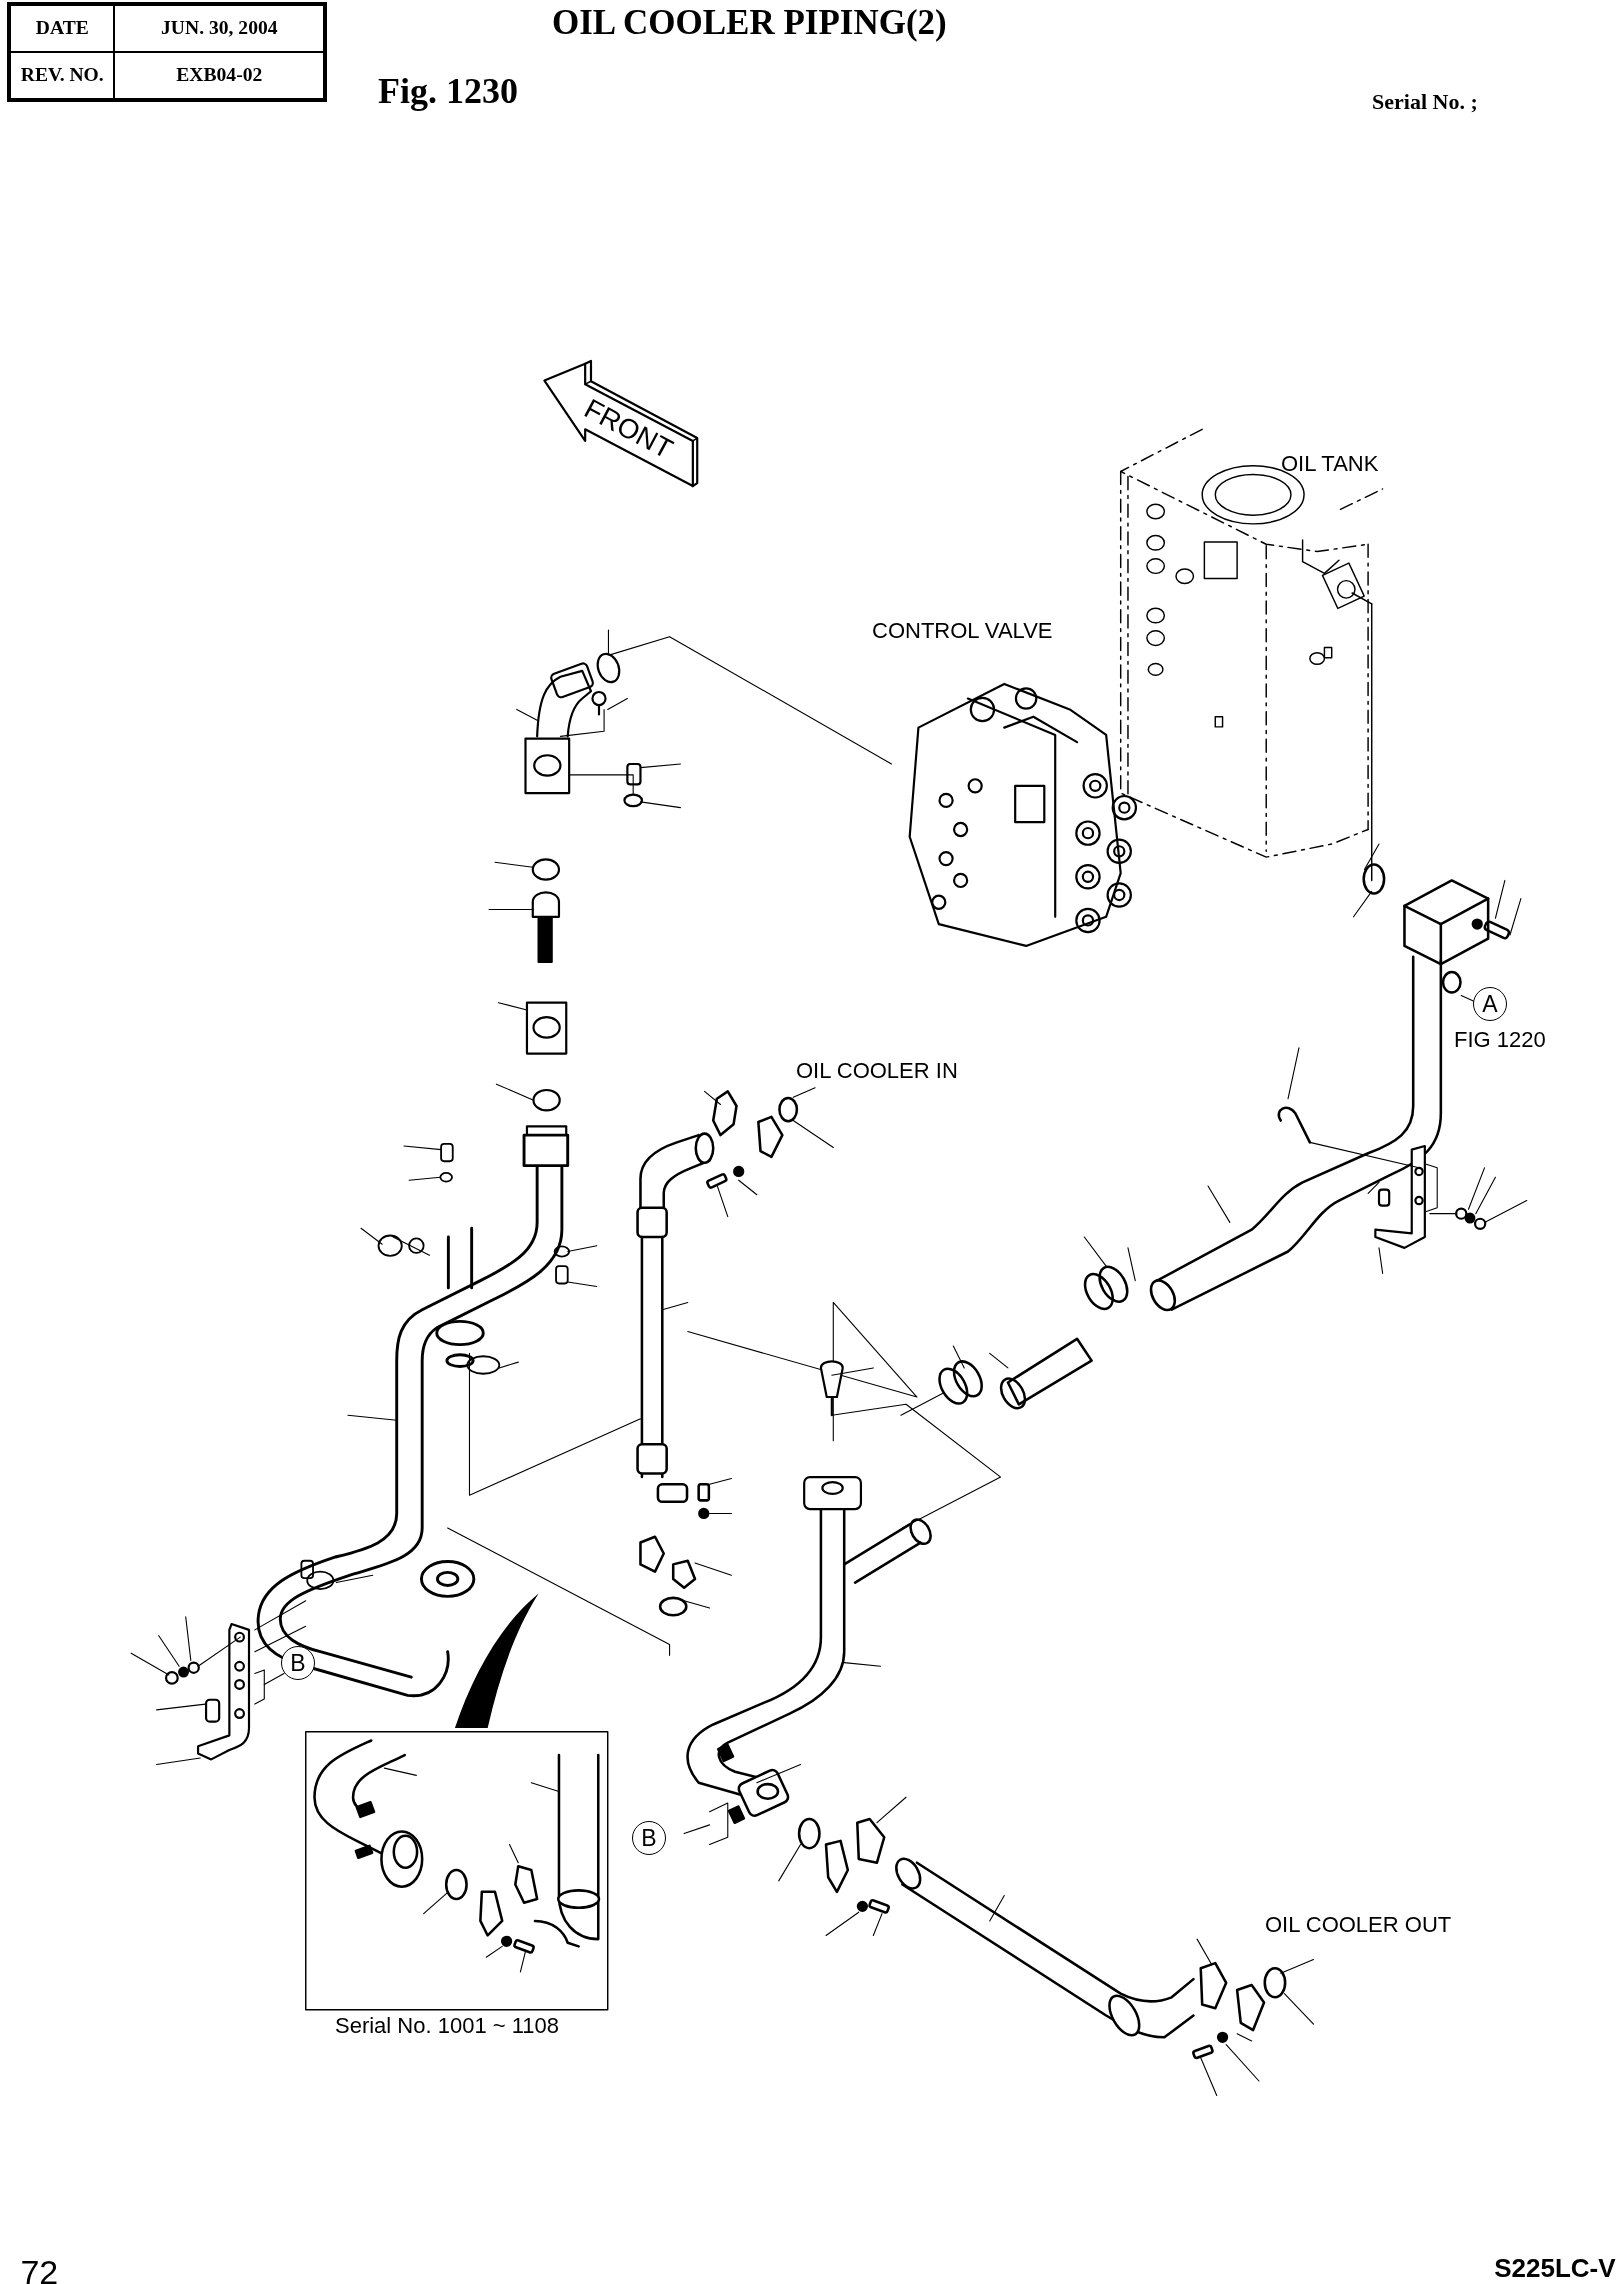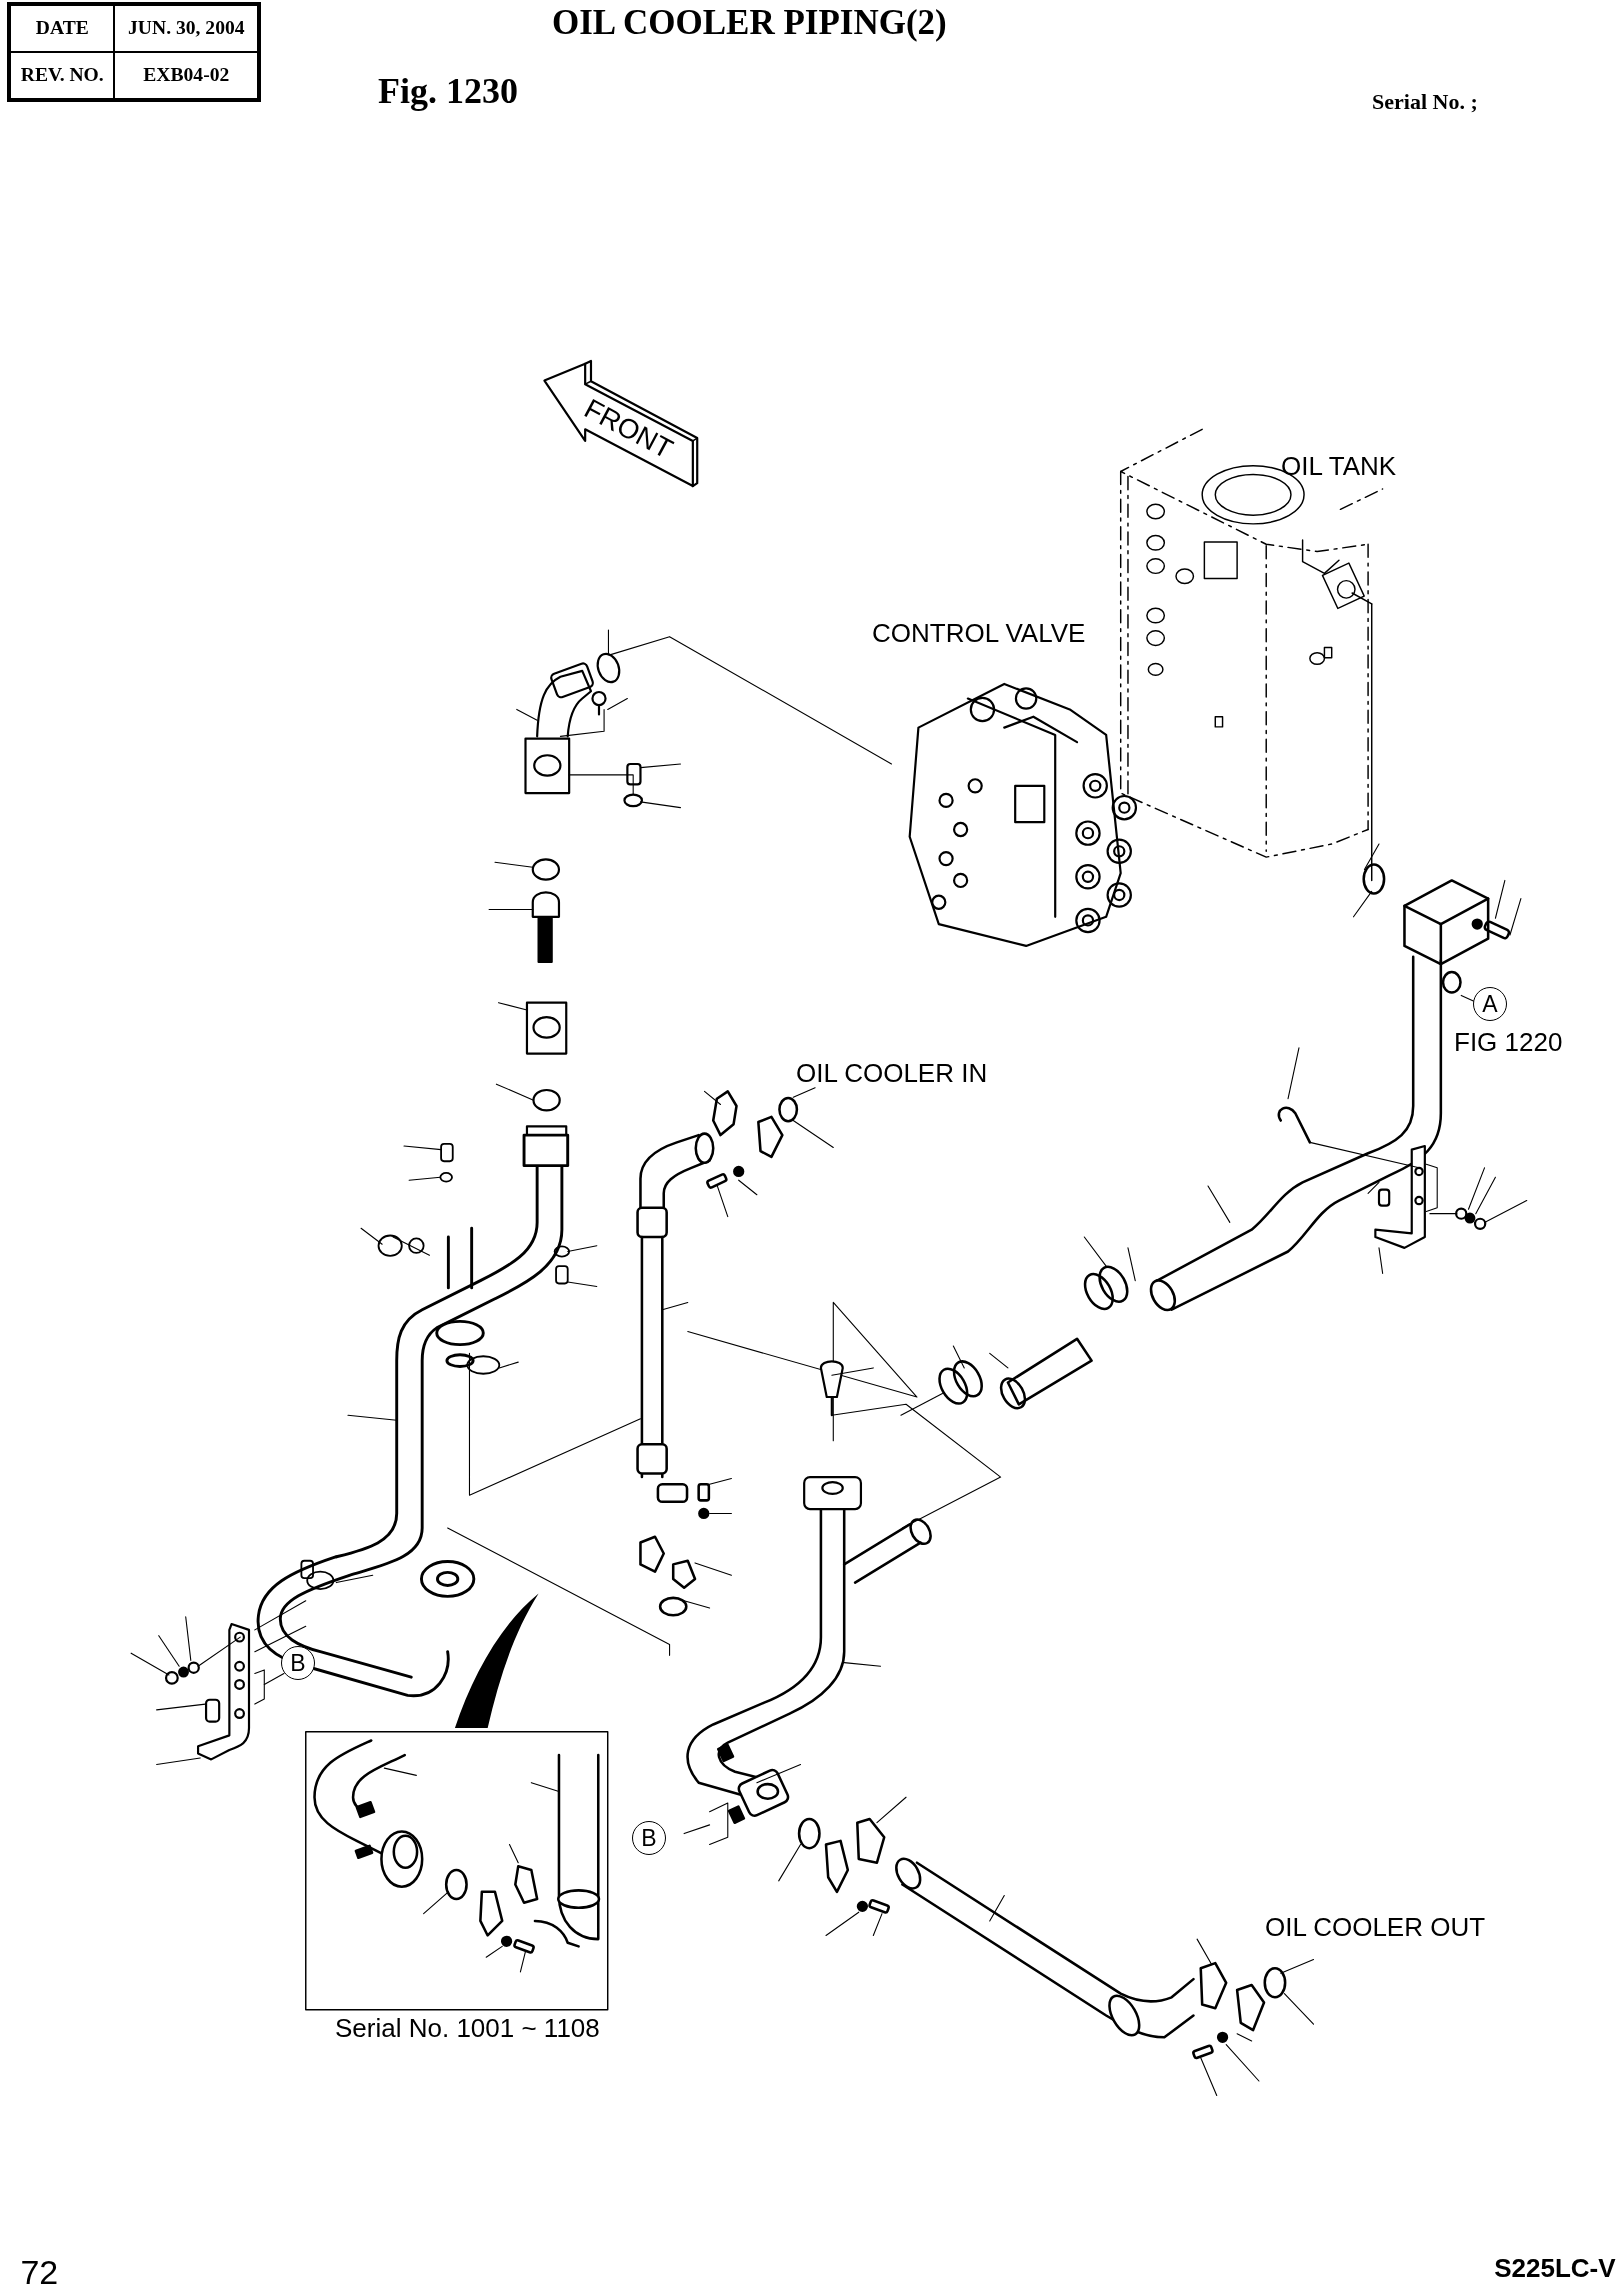--- a/index.html
+++ b/index.html
@@ -1,25 +1,25 @@
 <!DOCTYPE html>
 <html style="font-size:11.6px"><head>
 <meta charset="utf-8">
 <style>
   html, body { margin:0; padding:0; background:#ffffff; }
   body { width:1620px; height:2284px; position:relative; overflow:hidden; font-family:"Liberation Sans", sans-serif; color:#000; }
-  .hdr-table { position:absolute; left:7.3px; top:1.5px; width:254px; height:100px; border:4.4px solid #000; box-sizing:border-box; border-collapse:collapse; font-family:"Liberation Serif", serif; font-weight:bold; }
+  .hdr-table { position:absolute; left:7.3px; top:1.5px; width:320px; height:100px; border:4.4px solid #000; box-sizing:border-box; border-collapse:collapse; font-family:"Liberation Serif", serif; font-weight:bold; }
   .hdr-table td { border:2.2px solid #000; text-align:center; font-size:19.6px; padding:0; height:44px; }
   .hdr-table td.k { width:102px; }
   .fig-no { position:absolute; left:378px; top:23px; font-family:"Liberation Serif", serif; font-weight:bold; font-size:36px;margin-top:47px; }
   .fig-title { position:absolute; left:544px; top:1.5px; font-family:"Liberation Serif", serif; font-weight:bold; font-size:35px; line-height:42px;margin-left:8px; }
   .serial-top { position:absolute; left:1350px; top:89px; font-family:"Liberation Serif", serif; font-weight:bold; font-size:22px;margin-left:22px; }
   .page-no { position:absolute; left:20.4px; top:2253px; font-family:"Liberation Sans", sans-serif; font-weight:normal; font-size:34px; }
   .model { position:absolute; right:4.4px; top:2253px; font-family:Liberation Sans, sans-serif; font-weight:bold; font-size:26px; }
-  .lbl { position:absolute; font-family:"Liberation Sans", sans-serif; font-size:26px; white-space:nowrap; }
+  .lbl { position:absolute; font-family:"Liberation Sans", sans-serif; font-size:22px; white-space:nowrap; }
   svg.drawing { position:absolute; left:0; top:0; }
   .callout { position:absolute; width:32px; height:32px; border:1.5px solid #000; border-radius:50%; text-align:center; line-height:32px; font-size:23px; font-family:"Liberation Sans", sans-serif; background:#fff; }
 </style>
 </head>
 <body>
 
 <table class="hdr-table">
   <tbody>
       <tr>
     <td class="k">DATE</td>

